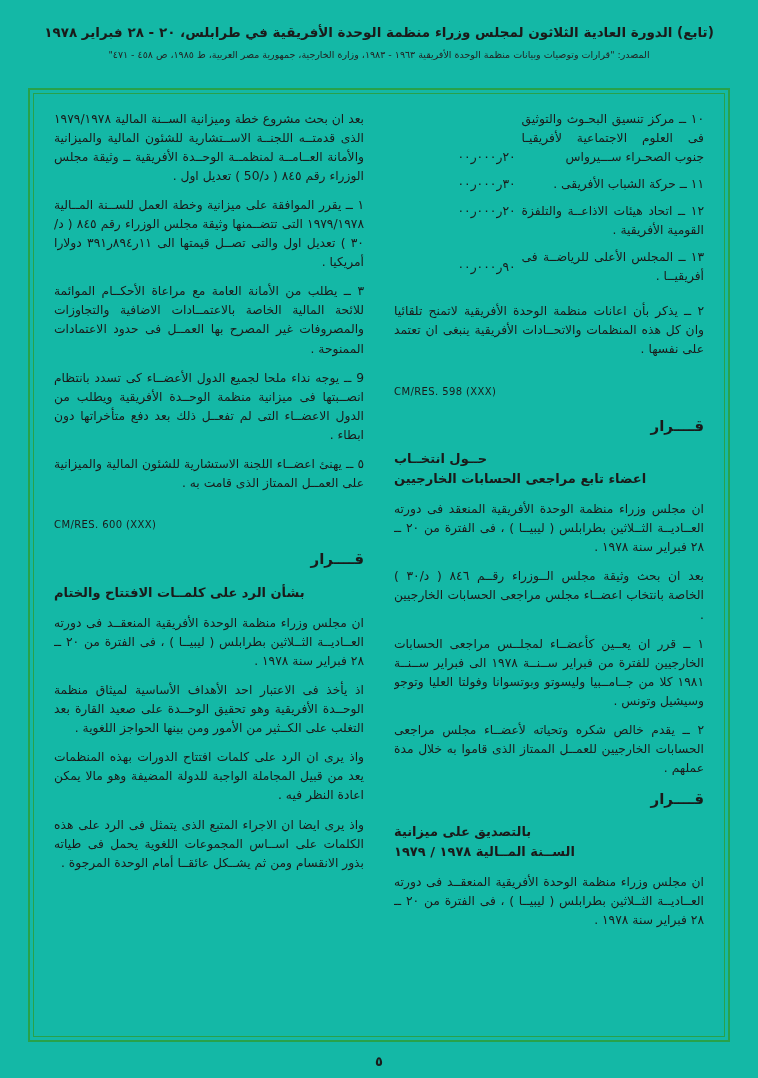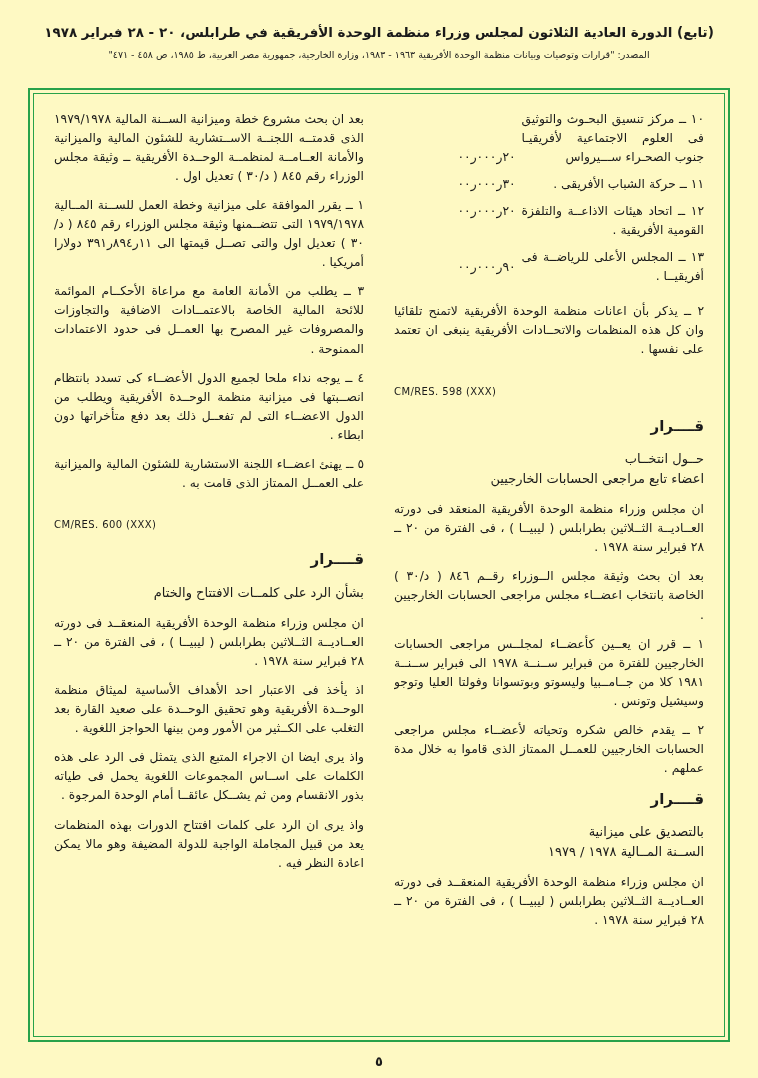--- a/index.html
+++ b/index.html
@@ -10,21 +10,21 @@
   body{
     margin:0;
     background:#ffffff;
     font-family:"DejaVu Sans", sans-serif;
     color:var(--ink);
   }
   .page{
     position:relative;
     width:758px;
     height:1078px;
-    background:#fef9c3;
+    background:#14b8a6;
     overflow:hidden;
     margin:0 auto;
   }
   
   .page-header{
     direction:rtl;
     text-align:center;
     padding-top:24px;
   }
   .header-title{
@@ -92,22 +92,22 @@
     font-size:10px;
     letter-spacing:0.4px;
     margin:24px 0 16px;
   }
   .res-title{
     font-weight:bold;
     font-size:15px;
     margin:0 0 11px;
   }
   .res-subtitle-block{
-    text-align:right;
-    font-weight:normal;
+    text-align:left;
+    font-weight:bold;
     font-size:13px;
     line-height:1.5;
     margin:0 0 12px;
   }
   
   .page-footer{
     position:absolute;
     left:0; right:0;
     bottom:8px;
     text-align:center;
@@ -169,35 +169,35 @@
           <div class="res-subtitle-block">
             <div>بالتصديق على ميزانية</div>
             <div>الســنة المــالية ١٩٧٨ / ١٩٧٩</div>
           </div>
           <p>ان مجلس وزراء منظمة الوحدة الأفريقية المنعقــد فى دورته العــاديــة الثــلاثين بطرابلس ( ليبيــا ) ، فى الفترة من ٢٠ ــ ٢٨ فبراير سنة ١٩٧٨ .</p>
 
         </section>
 
         <section class="col col-left" lang="ar">
 
-          <p>بعد ان بحث مشروع خطة وميزانية الســنة المالية ١٩٧٩/١٩٧٨ الذى قدمتــه اللجنــة الاســتشارية للشئون المالية والميزانية والأمانة العــامــة لمنظمــة الوحــدة الأفريقية ــ وثيقة مجلس الوزراء رقم ٨٤٥ ( د/٣٠ ) تعديل اول .</p>
+          <p>بعد ان بحث مشروع خطة وميزانية الســنة المالية ١٩٧٩/١٩٧٨ الذى قدمتــه اللجنــة الاســتشارية للشئون المالية والميزانية والأمانة العــامــة لمنظمــة الوحــدة الأفريقية ــ وثيقة مجلس الوزراء رقم ٨٤٥ ( د/50 ) تعديل اول .</p>
           <p>١ ــ يقرر الموافقة على ميزانية وخطة العمل للســنة المــالية ١٩٧٩/١٩٧٨ التى تتضــمنها وثيقة مجلس الوزراء رقم ٨٤٥ ( د/٣٠ ) تعديل اول والتى تصــل قيمتها الى ١١ر٨٩٤ر٣٩١ دولارا أمريكيا .</p>
           <p>٣ ــ يطلب من الأمانة العامة مع مراعاة الأحكــام الموائمة للائحة المالية الخاصة بالاعتمــادات الاضافية والتجاوزات والمصروفات غير المصرح بها العمــل فى حدود الاعتمادات الممنوحة .</p>
-          <p>٤ ــ يوجه نداء ملحا لجميع الدول الأعضــاء كى تسدد بانتظام انصــبتها فى ميزانية منظمة الوحــدة الأفريقية ويطلب من الدول الاعضــاء التى لم تفعــل ذلك بعد دفع متأخراتها دون ابطاء .</p>
+          <p>9 ــ يوجه نداء ملحا لجميع الدول الأعضــاء كى تسدد بانتظام انصــبتها فى ميزانية منظمة الوحــدة الأفريقية ويطلب من الدول الاعضــاء التى لم تفعــل ذلك بعد دفع متأخراتها دون ابطاء .</p>
           <p>٥ ــ يهنئ اعضــاء اللجنة الاستشارية للشئون المالية والميزانية على العمــل الممتاز الذى قامت به .</p>
 
           <div class="res-code">CM/RES. 600 (XXX)</div>
           <div class="res-title">قــــرار</div>
           <div class="res-subtitle-block">
             <div>بشأن الرد على كلمــات الافتتاح والختام</div>
           </div>
           <p>ان مجلس وزراء منظمة الوحدة الأفريقية المنعقــد فى دورته العــاديــة الثــلاثين بطرابلس ( ليبيــا ) ، فى الفترة من ٢٠ ــ ٢٨ فبراير سنة ١٩٧٨ .</p>
           <p>اذ يأخذ فى الاعتبار احد الأهداف الأساسية لميثاق منظمة الوحــدة الأفريقية وهو تحقيق الوحــدة على صعيد القارة بعد التغلب على الكــثير من الأمور ومن بينها الحواجز اللغوية .</p>
+          <p>واذ يرى ان الرد على كلمات افتتاح الدورات بهذه المنظمات يعد من قبيل المجاملة الواجبة للدولة المضيفة وهو مالا يمكن اعادة النظر فيه .</p>
           <p>واذ يرى ايضا ان الاجراء المتبع الذى يتمثل فى الرد على هذه الكلمات على اســاس المجموعات اللغوية يحمل فى طياته بذور الانقسام ومن ثم يشــكل عائقــا أمام الوحدة المرجوة .</p>
-          <p>واذ يرى ان الرد على كلمات افتتاح الدورات بهذه المنظمات يعد من قبيل المجاملة الواجبة للدولة المضيفة وهو مالا يمكن اعادة النظر فيه .</p>
 
         </section>
 
       </div>
     </div>
   </div>
 
   <footer class="page-footer">
     <span class="page-number">٥</span>
   </footer>

